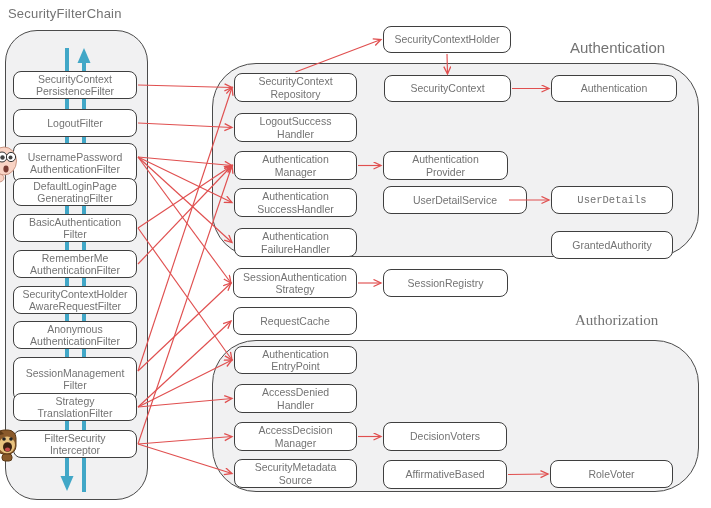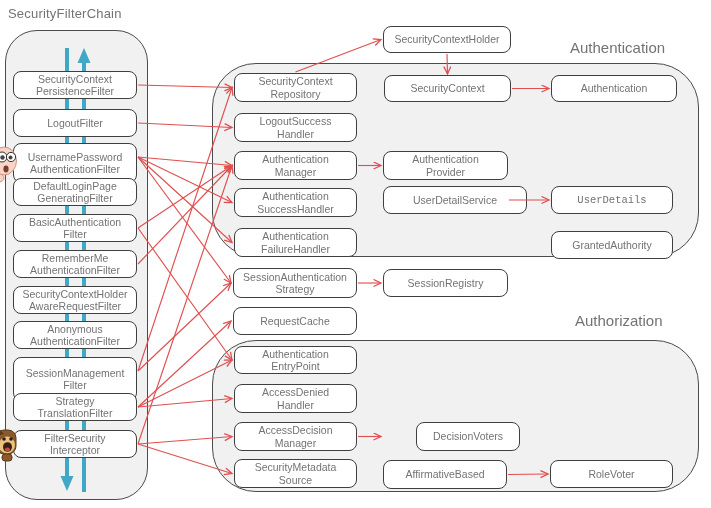--- a/index.html
+++ b/index.html
@@ -5,21 +5,21 @@
   :root{
     --arrow:#e04f4f; --flow:#41a7c7; --box-border:#3f3f3f;
     --container-fill:#f1f1f2; --container-border:#4b4b4b; --box-fill:#ffffff;
   }
   html,body{margin:0;padding:0;background:#fff;}
   .canvas{position:relative;width:711px;height:508px;overflow:hidden;background:#fff;
           font-family:"Liberation Sans",sans-serif;color:#737373;}
   .title{position:absolute;left:8px;top:6px;font-size:13px;letter-spacing:.2px;}
   .group-label{position:absolute;font-size:15px;}
   .group-label.auth{left:570px;top:39px;}
-  .group-label.authz{left:575px;top:312px;}
+  .group-label.authz{left:575px;top:312px;font-family:Liberation Serif, serif;}
   #containers,#nodes{position:absolute;left:0;top:0;width:711px;height:508px;}
   #containers{z-index:1;}
   #flow{position:absolute;left:0;top:0;z-index:2;pointer-events:none;}
   #nodes{z-index:3;pointer-events:none;}
   #edges{position:absolute;left:0;top:0;z-index:4;pointer-events:none;}
   .icon{position:absolute;z-index:5;pointer-events:none;}
   .container{position:absolute;background:var(--container-fill);
              border:1.5px solid var(--container-border);box-sizing:border-box;}
   .node{position:absolute;background:var(--box-fill);border:1.4px solid var(--box-border);
         border-radius:8px;box-sizing:border-box;display:flex;align-items:center;justify-content:center;
@@ -95,21 +95,21 @@
       <div class="node" style="left: 233px; top: 268px; width: 124px; height: 30px;">SessionAuthentication
 Strategy</div>
       <div class="node" style="left: 383px; top: 269px; width: 125px; height: 28px;">SessionRegistry</div>
       <div class="node" style="left: 233px; top: 307px; width: 124px; height: 28px;">RequestCache</div>
       <div class="node" style="left: 234px; top: 346px; width: 123px; height: 28px;">Authentication
 EntryPoint</div>
       <div class="node" style="left: 234px; top: 384px; width: 123px; height: 29px;">AccessDenied
 Handler</div>
       <div class="node" style="left: 234px; top: 422px; width: 123px; height: 29px;">AccessDecision
 Manager</div>
-      <div class="node" style="left: 383px; top: 422px; width: 104px; height: 29px; margin-left: 33px;">DecisionVoters</div>
+      <div class="node" style="left: 383px; top: 422px; width: 124px; height: 29px;">DecisionVoters</div>
       <div class="node" style="left: 234px; top: 459px; width: 123px; height: 29px;">SecurityMetadata
 Source</div>
       <div class="node" style="left: 383px; top: 460px; width: 124px; height: 29px;">AffirmativeBased</div>
       <div class="node" style="left: 550px; top: 460px; width: 123px; height: 28px;">RoleVoter</div>
     </div>
 
   <svg id="edges" width="711" height="508">
     <defs>
       <marker id="arrowhead" markerUnits="userSpaceOnUse" markerWidth="10" markerHeight="10" refX="8" refY="4" orient="auto">
         <path d="M0.5,0.5 L8,4 L0.5,7.5" fill="none" stroke="var(--arrow)" stroke-width="1.3"></path>

